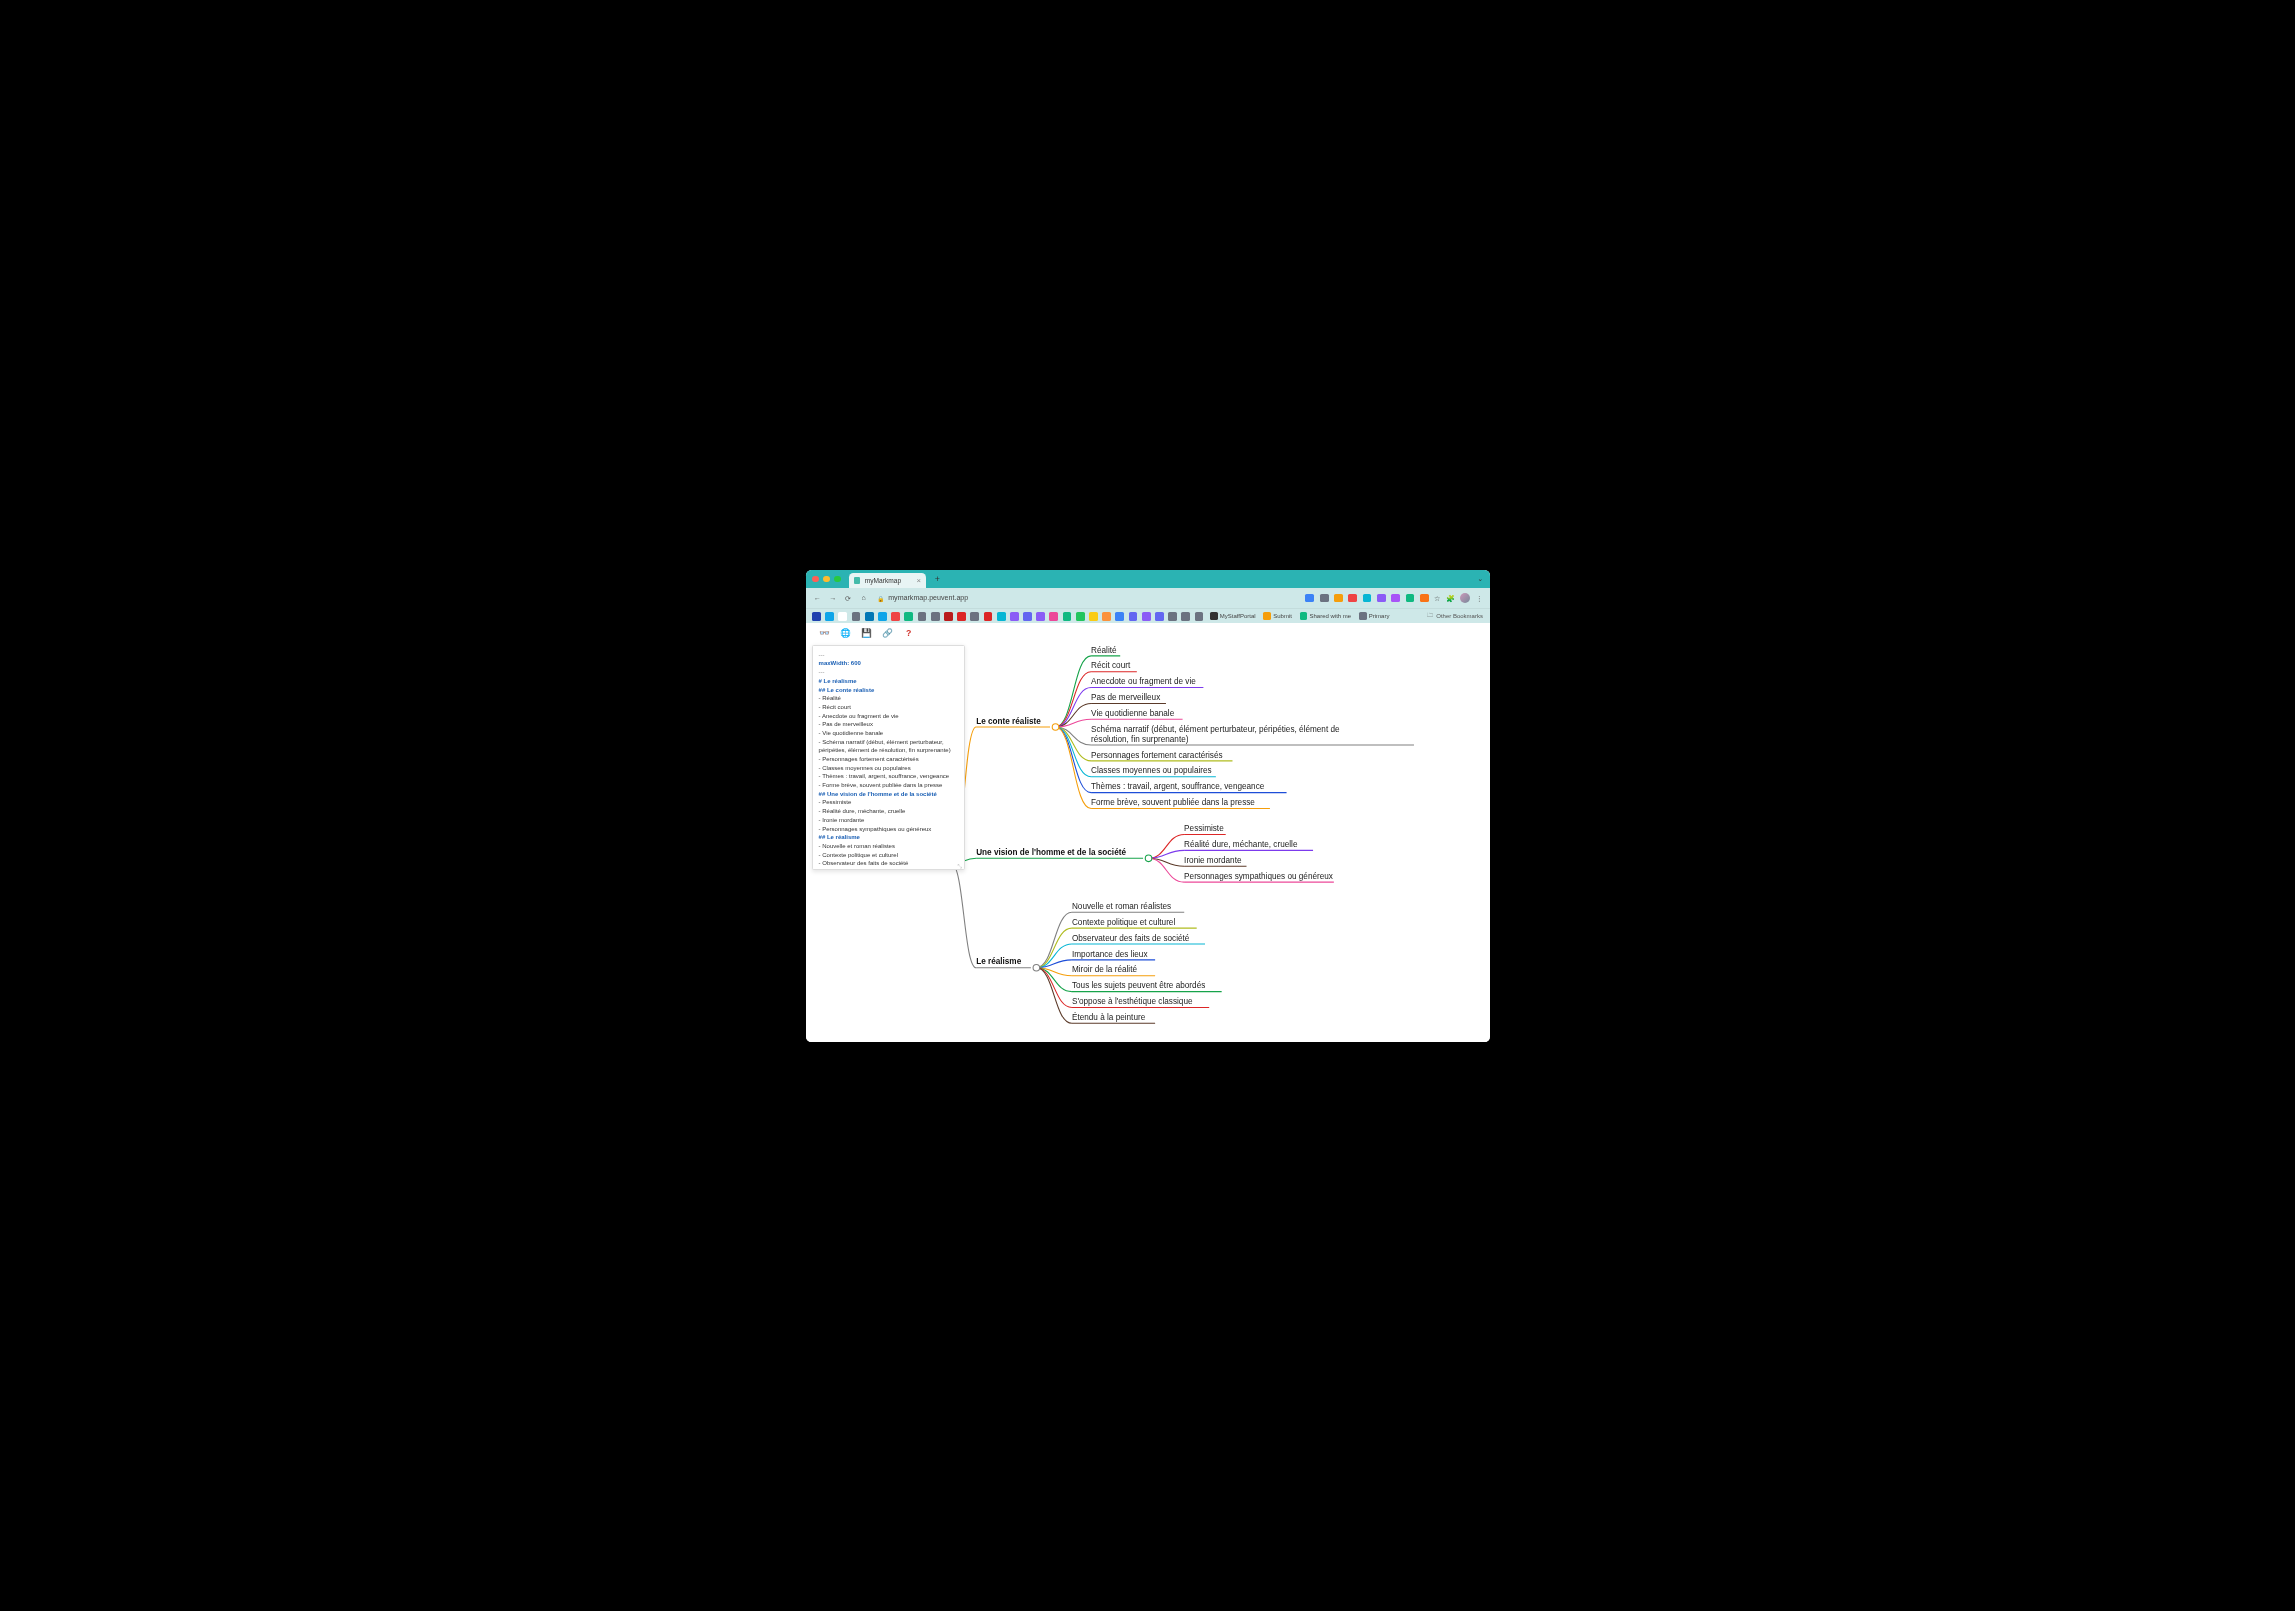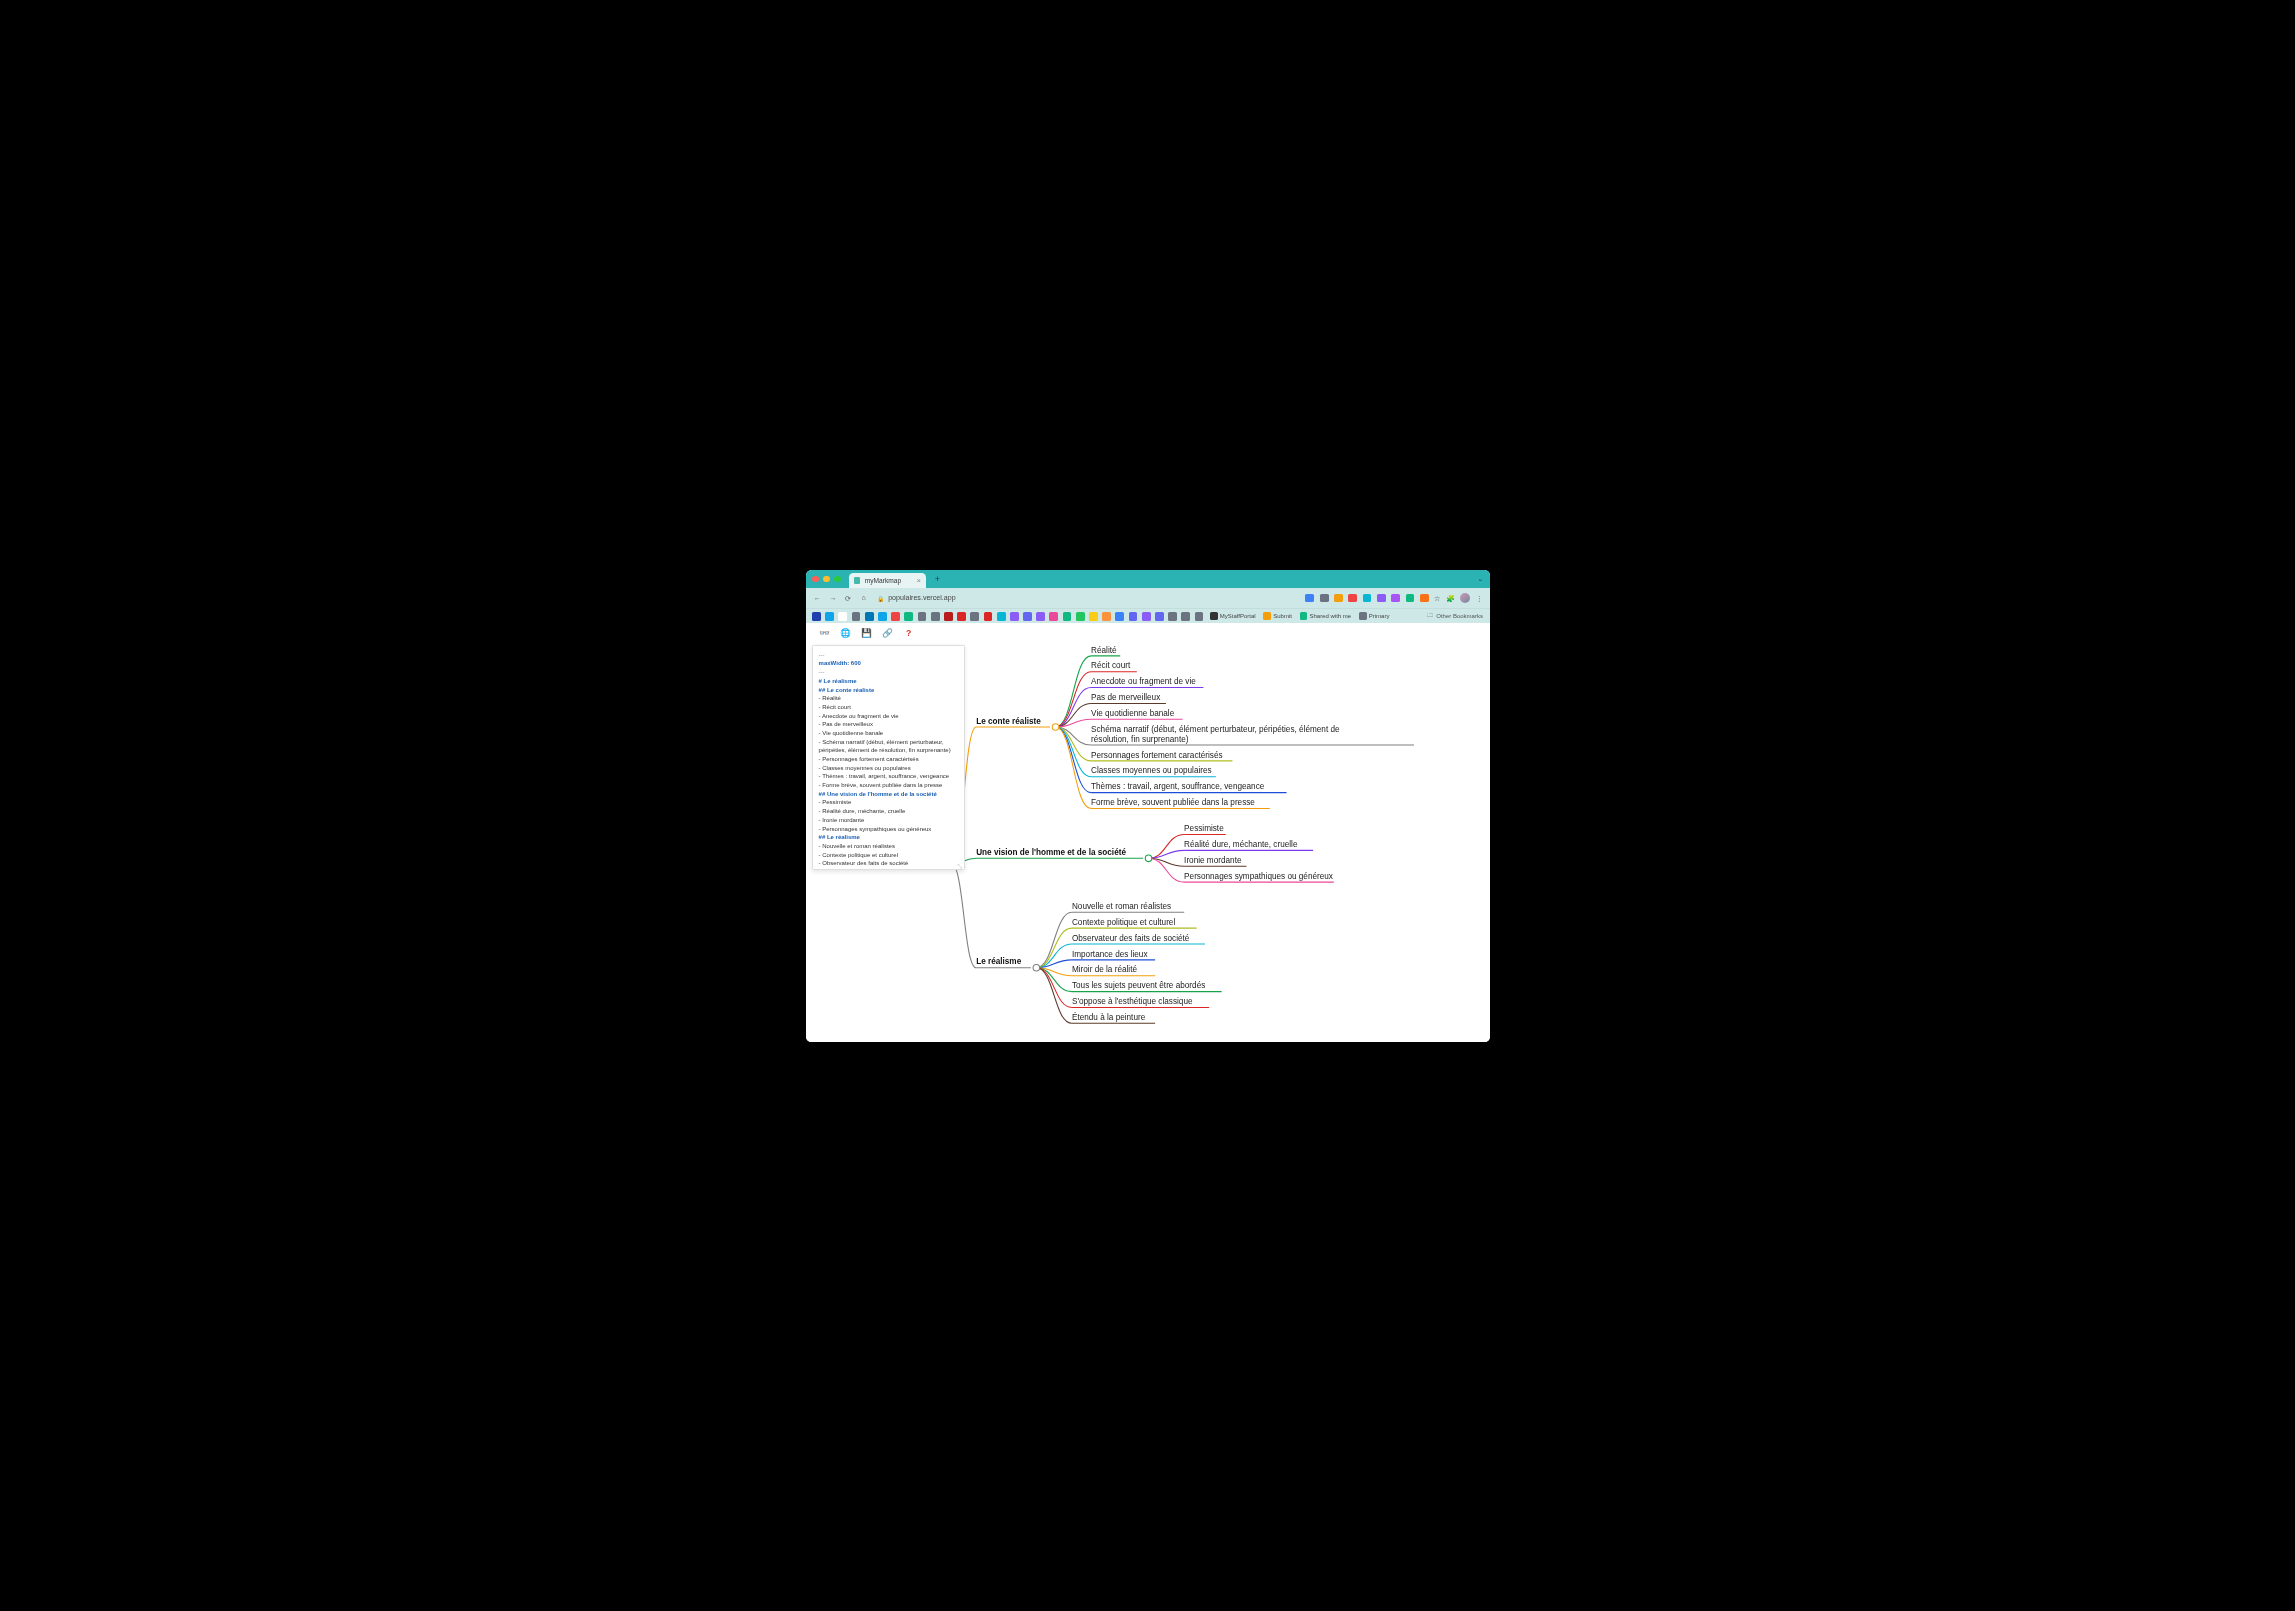--- a/index.html
+++ b/index.html
@@ -69,21 +69,21 @@
     <div class="expand">⌄</div>
   </div>
 
   <div class="urlbar">
     <div class="nav-ico">←</div>
     <div class="nav-ico">→</div>
     <div class="nav-ico">⟳</div>
     <div class="nav-ico">⌂</div>
     <div class="url-field">
       <span class="lock">🔒</span>
-      <span>populaires.vercel.app</span>
+      <span>mymarkmap.peuvent.app</span>
     </div>
     <div class="ext-icons" id="ext-icons">
         <div class="ei" style="background: rgb(59, 130, 246);"></div>
         <div class="ei" style="background: rgb(107, 114, 128);"></div>
         <div class="ei" style="background: rgb(245, 158, 11);"></div>
         <div class="ei" style="background: rgb(239, 68, 68);"></div>
         <div class="ei" style="background: rgb(6, 182, 212);"></div>
         <div class="ei" style="background: rgb(139, 92, 246);"></div>
         <div class="ei" style="background: rgb(168, 85, 247);"></div>
         <div class="ei" style="background: rgb(16, 185, 129);"></div>

